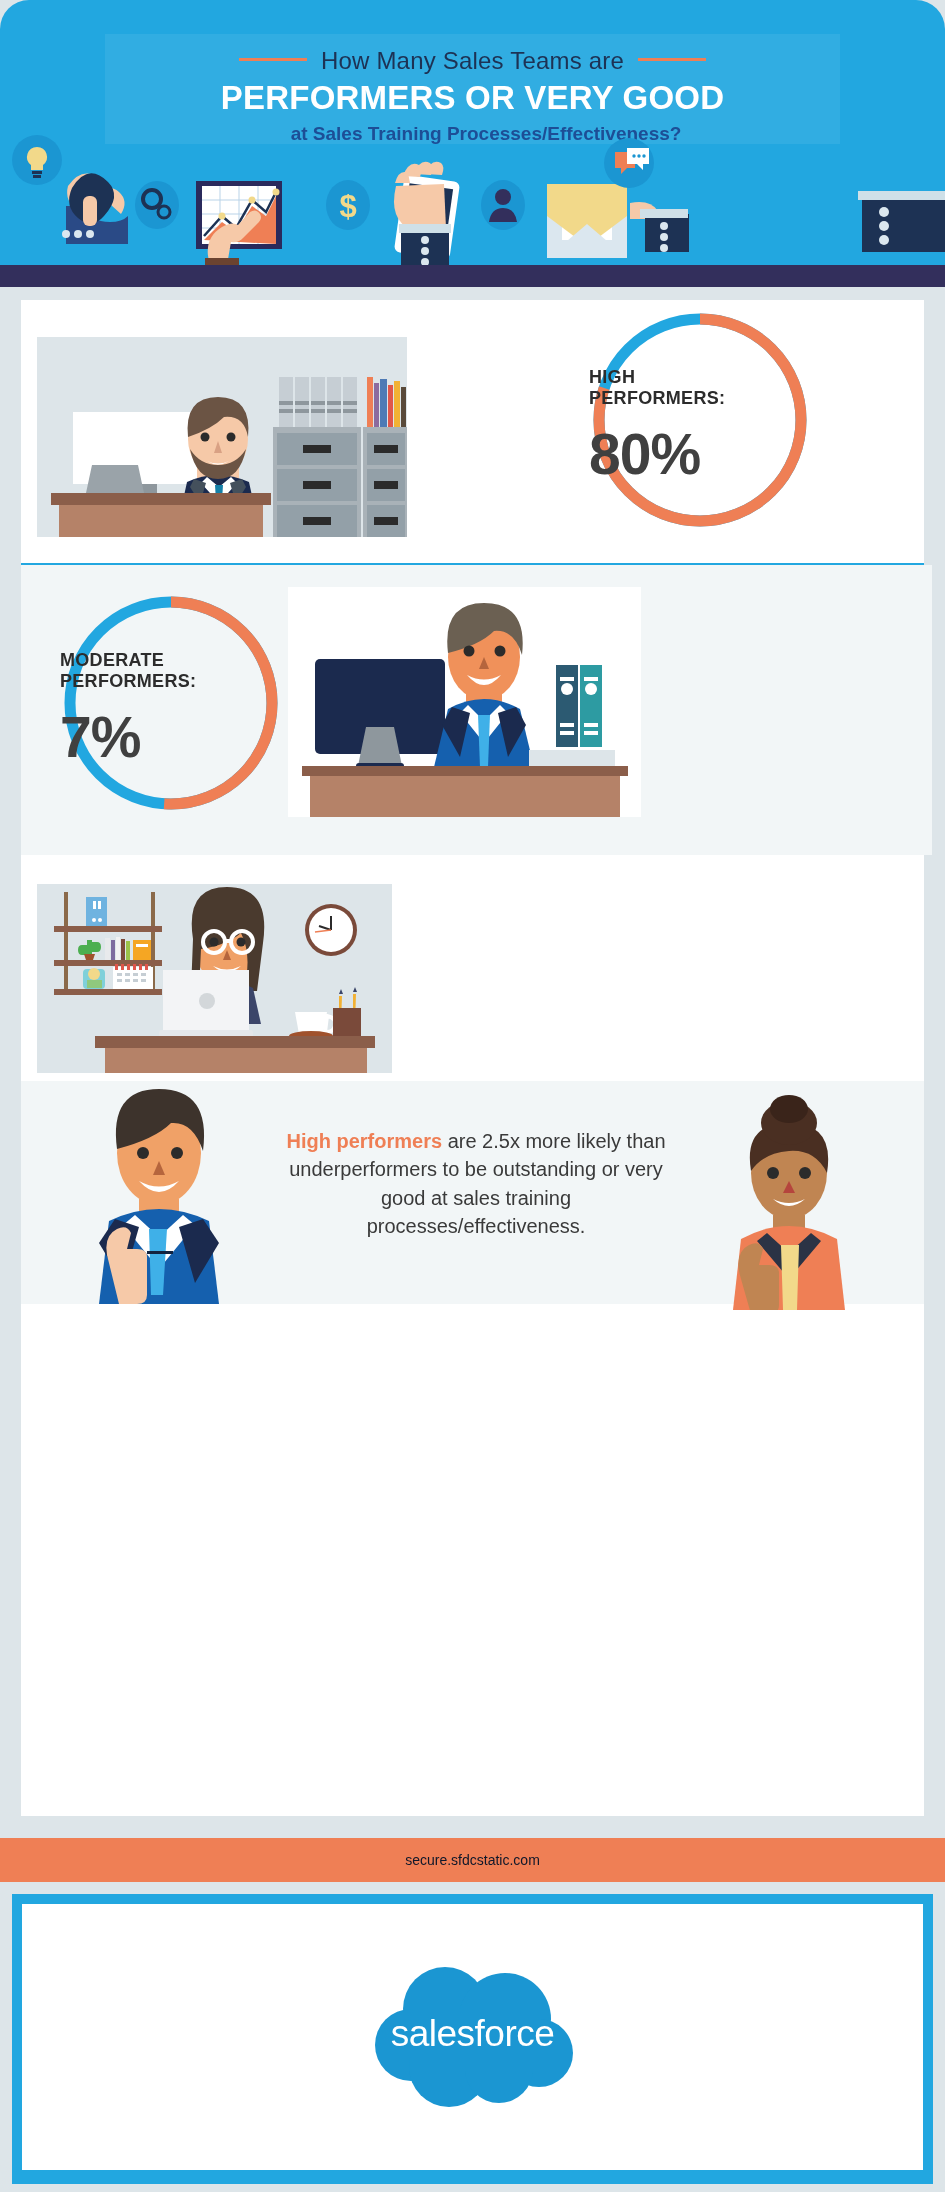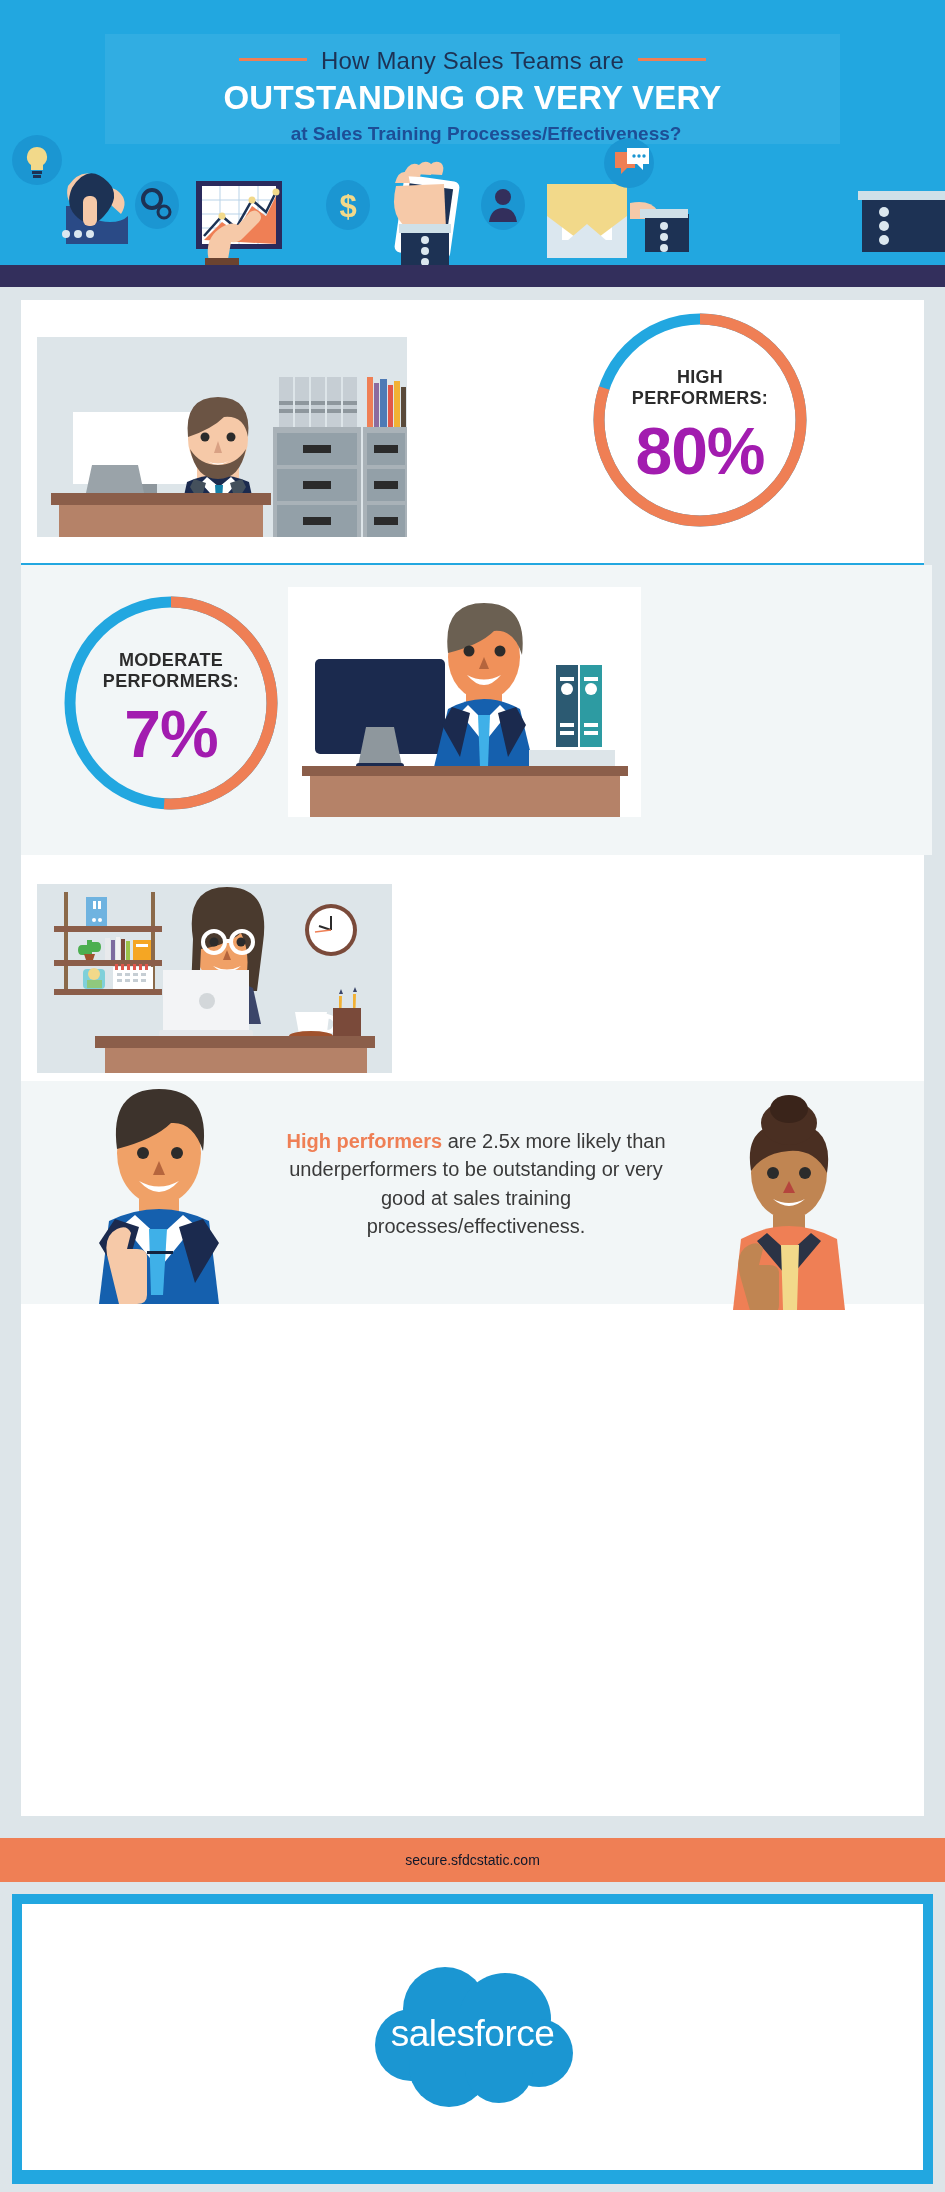--- a/index.html
+++ b/index.html
@@ -2,21 +2,21 @@
 <html><head>
 <meta charset="utf-8">
 <style>
   html,body{margin:0;padding:0;}
   body{
     width:945px;
     background:#dde5e9;
     font-family:"Liberation Sans", sans-serif;
     -webkit-font-smoothing:antialiased;
   }
-  .page{position:relative;width:945px;height:2192px;overflow:hidden;background:#dde5e9;}
+  .page{position:relative;width:945px;height:2192px;overflow:hidden;background:#dde5e9;border-radius:29px;}
 
   
   .header{position:absolute;left:0;top:0;width:945px;height:265px;background:#22a7e0;overflow:hidden;}
   .header-plate{position:absolute;left:105px;top:34px;width:735px;height:110px;background:rgba(255,255,255,0.07);}
   .title-wrap{position:absolute;left:105px;top:34px;width:735px;height:110px;text-align:center;}
   .title-line1{position:relative;font-size:24px;color:#1d3254;letter-spacing:.2px;margin-top:13px;font-weight:400;}
   .rule{display:inline-block;width:68px;height:3px;background:#ef7f55;vertical-align:middle;margin:0 14px 6px 14px;}
   .title-line2{font-size:33px;color:#ffffff;font-weight:bold;letter-spacing:.2px;margin-top:4px;}
   .title-line3{font-size:19px;color:#1d4e96;font-weight:bold;margin-top:6px;padding-left:27px;}
 
@@ -27,23 +27,23 @@
   .sec{position:absolute;left:0;width:903px;}
   .sec-grey{background:#f2f6f7;}
   .sec-white{background:#ffffff;}
   .blue-rule{position:absolute;left:0;width:903px;height:2px;background:#22a7e0;}
 
   
   .panel{position:absolute;background:#dde5e9;}
 
   
   .donut{position:absolute;border-radius:50%;}
-  .donut-label{position:absolute;text-align:center;width:100%;}
+  .donut-label{position:absolute;text-align:left;width:100%;}
   .d-name{font-size:18px;font-weight:bold;color:#2c2c2c;letter-spacing:.3px;line-height:1.18;}
-  .d-pct{font-size:66px;font-weight:bold;color:#a21caf;line-height:.95;margin-top:11px;letter-spacing:-1px;}
+  .d-pct{font-size:57px;font-weight:bold;color:#404040;line-height:.95;margin-top:18px;letter-spacing:-1px;}
 
   
   .callout-text{position:absolute;text-align:center;font-size:20px;line-height:1.42;color:#3a3a3a;}
   .callout-text b{color:#ef7f55;font-weight:bold;}
 
   
   .url-bar{position:absolute;left:0;top:1838px;width:945px;height:44px;background:#ef7f55;
            display:flex;align-items:center;justify-content:center;}
   .url-bar span{color:#0f172a;font-size:14px;}
   .logo-frame{position:absolute;left:12px;top:1894px;width:921px;height:290px;background:#22a7e0;padding:0;}
@@ -59,21 +59,21 @@
 <div class="page">
 
   <div class="header">
 
     <div class="header-plate"></div>
 
     <div class="title-wrap">
       <div class="title-line1">
         <span class="rule"></span><span>How Many Sales Teams are</span><span class="rule"></span>
       </div>
-      <div class="title-line2">OUTSTANDING OR VERY VERY</div>
+      <div class="title-line2">PERFORMERS OR VERY GOOD</div>
       <div class="title-line3">at Sales Training Processes/Effectiveness?</div>
     </div>
 
     <svg width="945" height="265" style="position:absolute;left:0;top:0;">
 
       <g>
         <circle cx="37" cy="160" r="25" fill="#1b96d2"></circle>
         <path d="M37 147 a10 10 0 0 1 6 18 l0 5 l-12 0 l0 -5 a10 10 0 0 1 6 -18z" fill="#f2d98a"></path>
         <rect x="32" y="171" width="10" height="3" fill="#1d3254"></rect>
         <rect x="33" y="175" width="8" height="3" fill="#1d3254"></rect>

